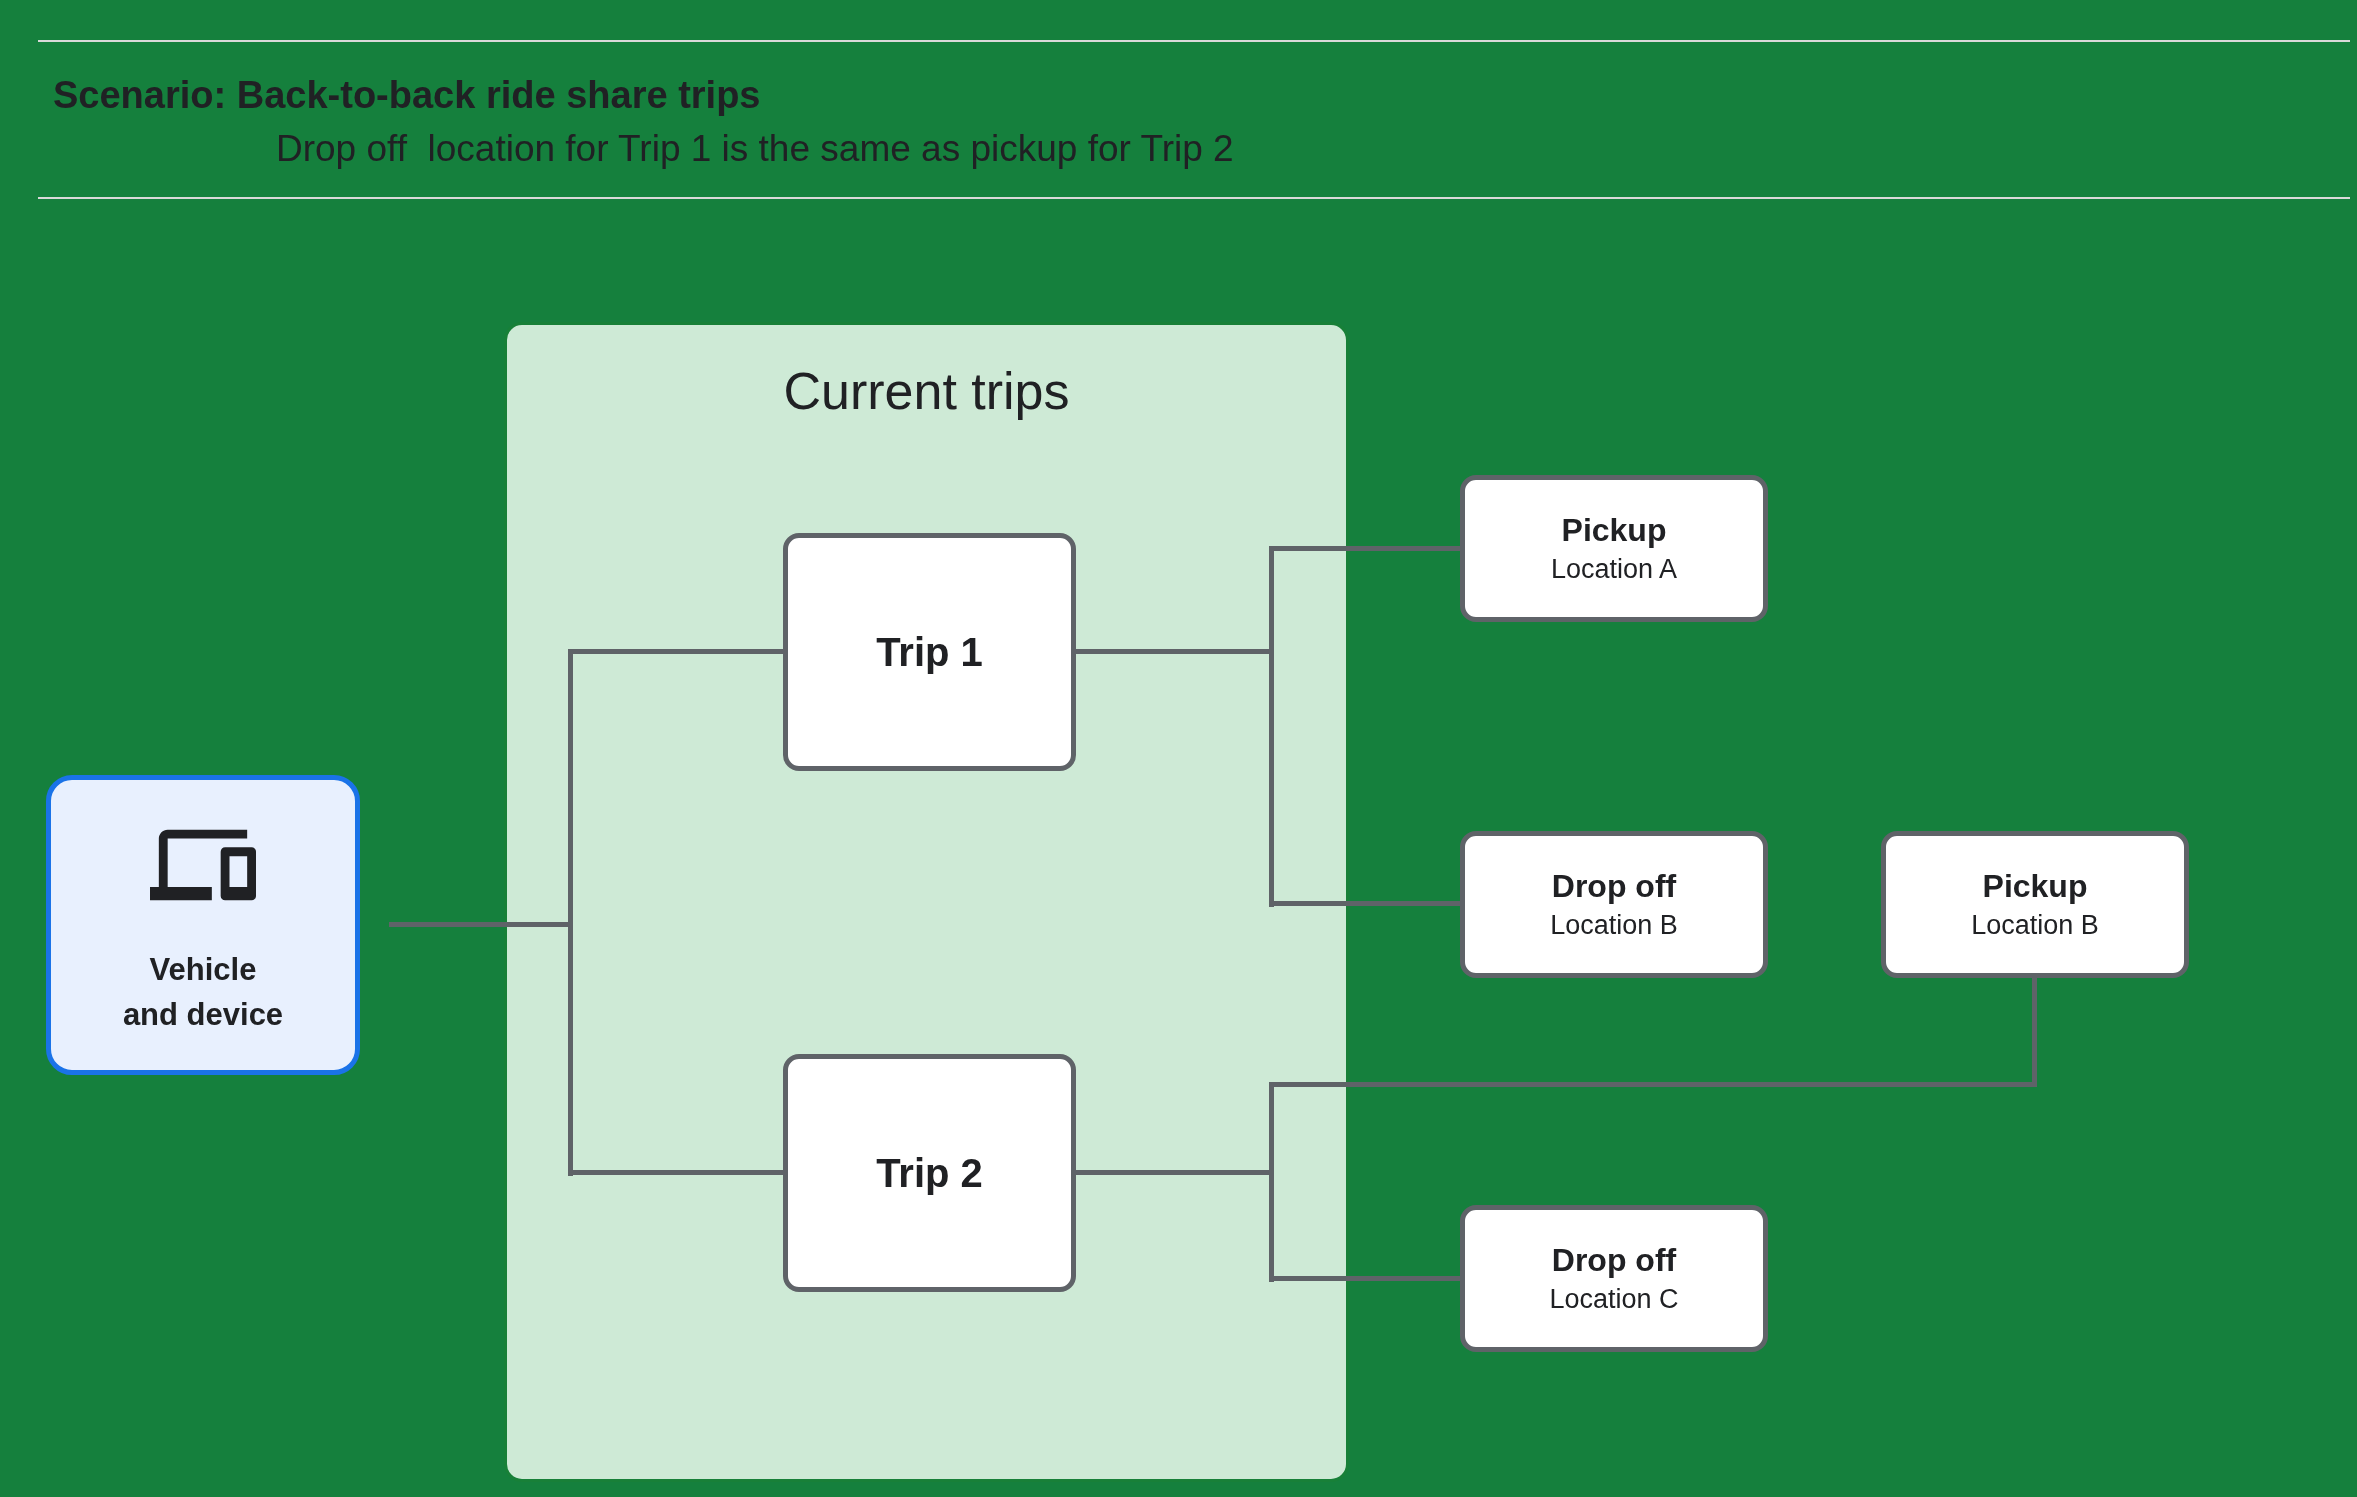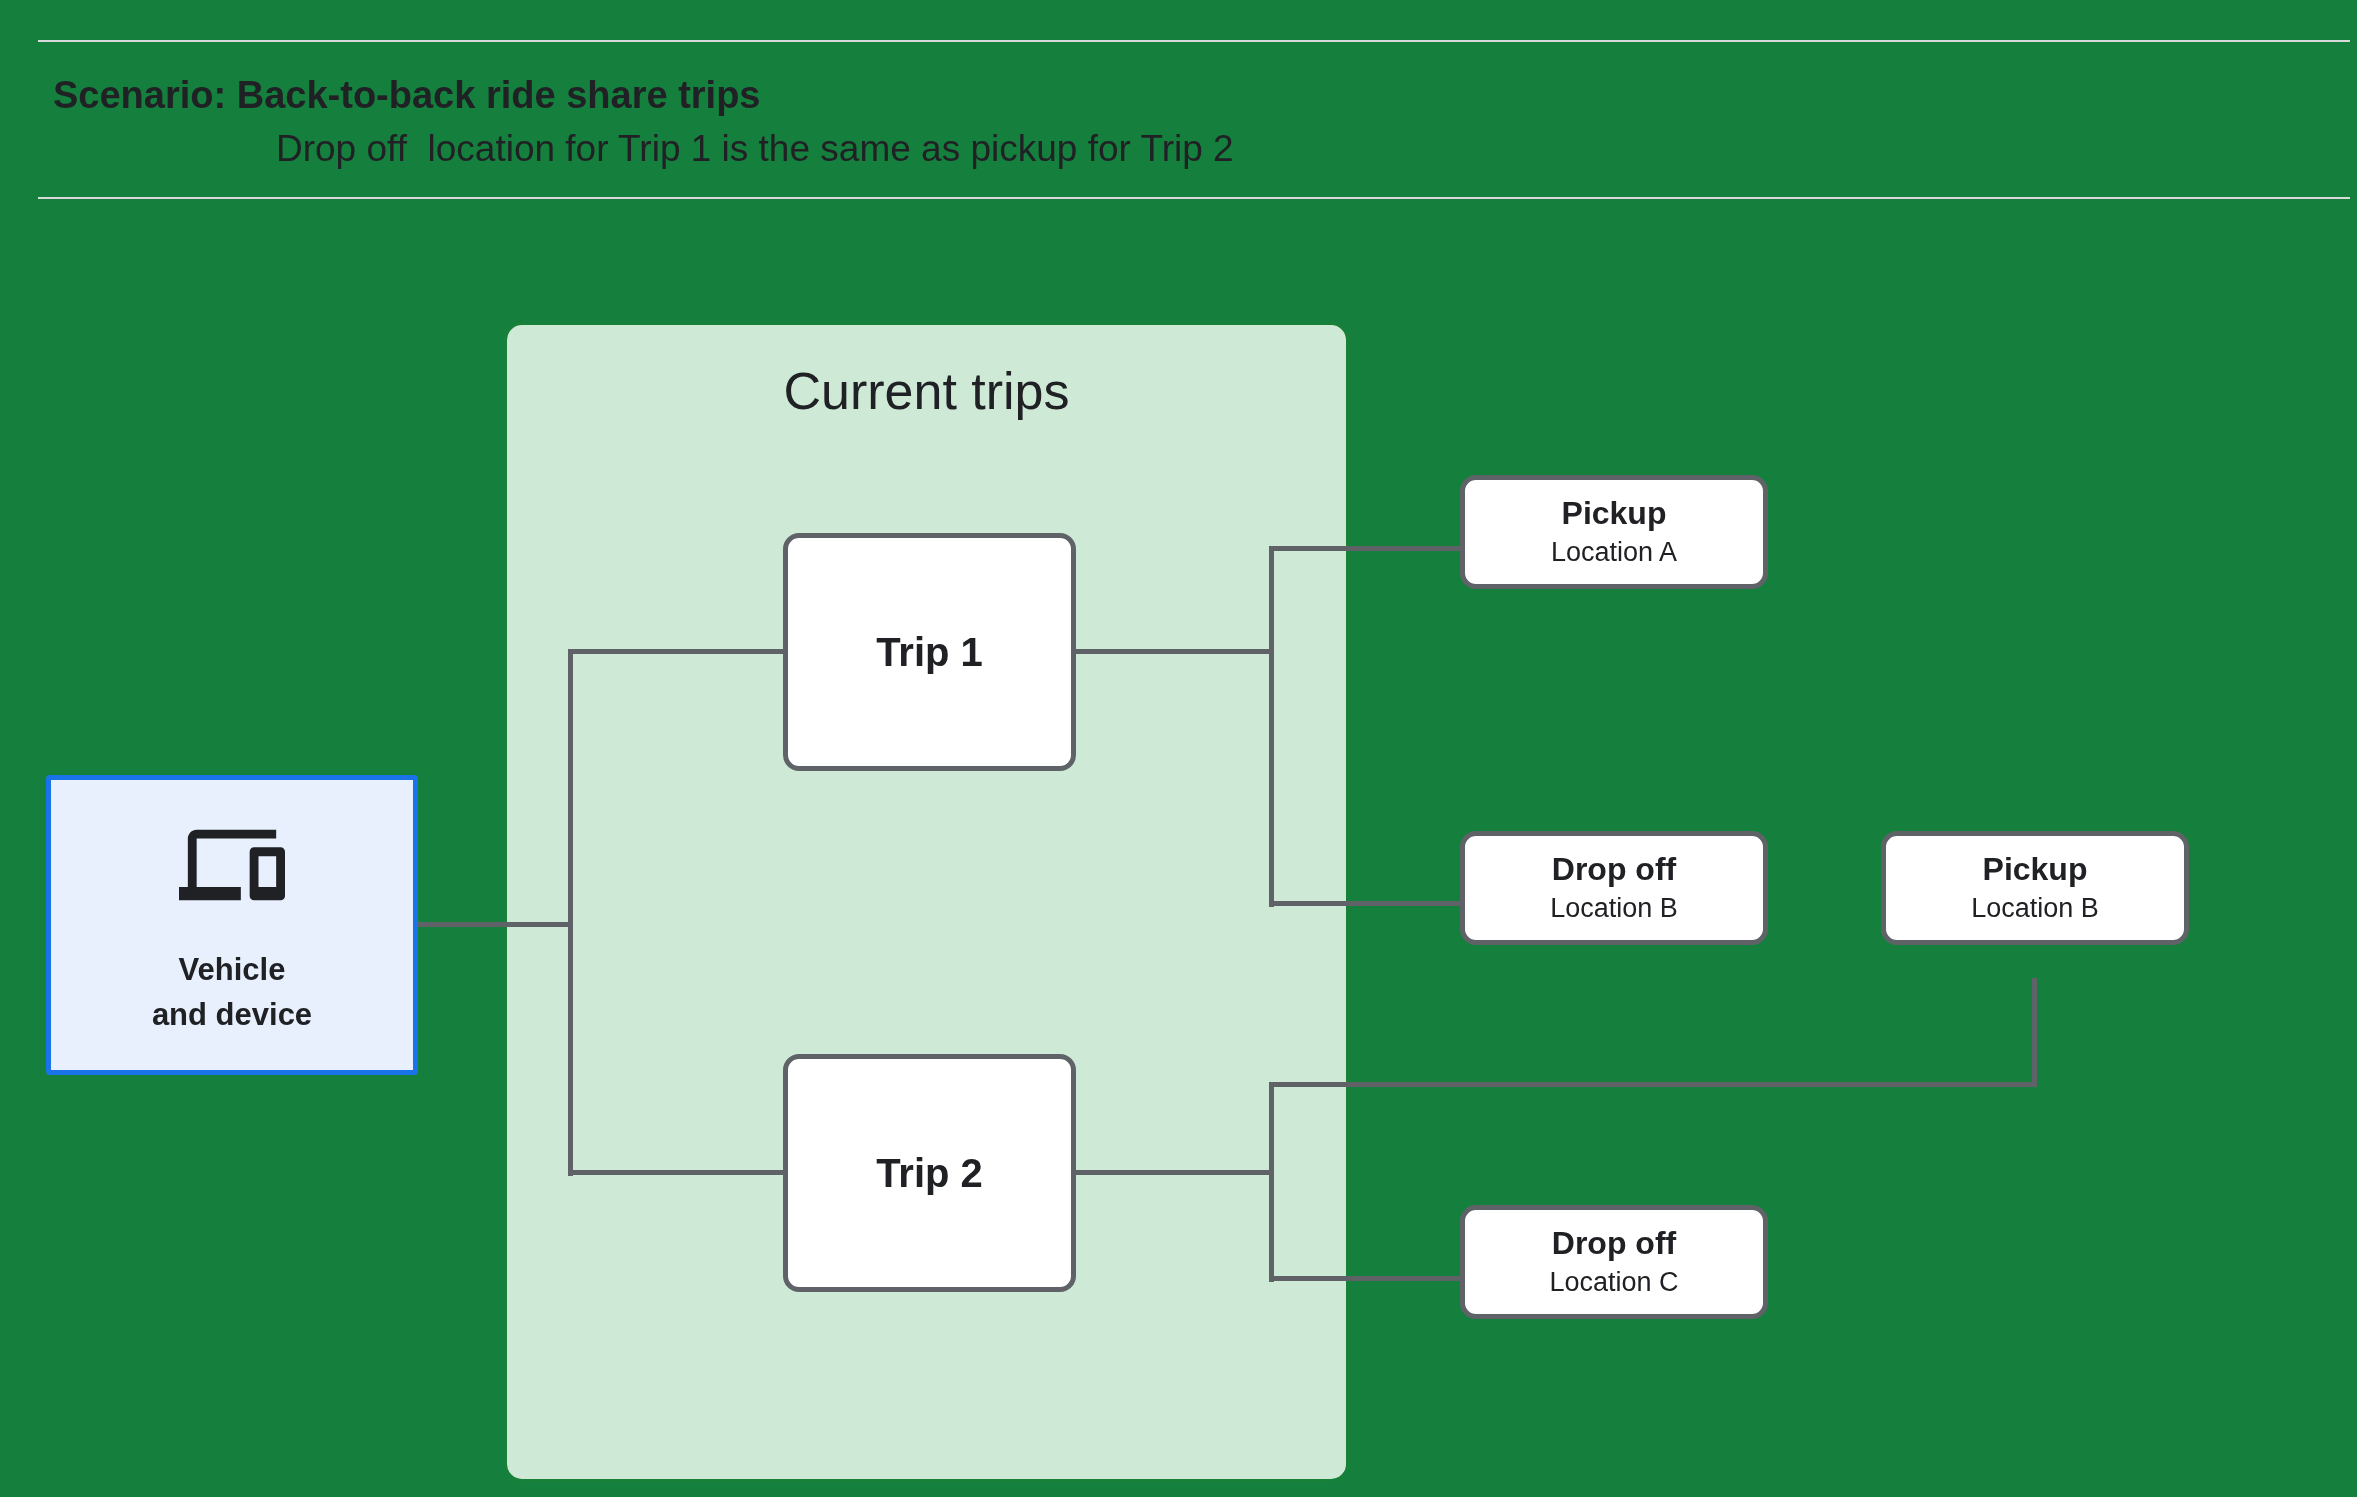--- a/index.html
+++ b/index.html
@@ -30,30 +30,30 @@
   .panel-yellow{left:1390px;top:322px;width:882px;height:1160px;background:var(--yellow-fill);border:3px solid var(--yellow-border);}
   .panel-title{margin-top:36px;text-align:center;font-size:52px;font-weight:400;}
 
   .conn{position:absolute;background:var(--connector);z-index:2;}
 
   .node{position:absolute;z-index:3;background:#fff;border:5px solid var(--node-border);border-radius:16px;
     box-sizing:border-box;display:flex;flex-direction:column;align-items:center;justify-content:center;}
   .trip{left:783px;width:293px;height:238px;font-size:40px;font-weight:700;}
   .trip1{top:533px;}
   .trip2{top:1054px;}
-  .wp{width:308px;height:114px;gap:7px;}
+  .wp{width:308px;height:147px;gap:7px;}
   .wp .wp-type{font-size:32px;font-weight:700;line-height:1.1;}
   .wp .wp-loc{font-size:27px;font-weight:400;line-height:1.1;}
   .wp-a{left:1460px;top:475px;}
   .wp-b-drop{left:1460px;top:831px;}
   .wp-b-pick{left:1881px;top:831px;}
   .wp-c-drop{left:1460px;top:1205px;}
 
-  .vehicle{left:46px;top:775px;width:372px;height:300px;background:var(--vehicle-fill);
-    border:5px solid var(--vehicle-border);border-radius:4px;gap:30px;}
+  .vehicle{left:46px;top:775px;width:314px;height:300px;background:var(--vehicle-fill);
+    border:5px solid var(--vehicle-border);border-radius:26px;gap:30px;}
   .vehicle .v-label{font-size:31px;font-weight:700;text-align:center;line-height:1.45;white-space:pre-line;}
   .vehicle svg{display:block;}
 </style>
 </head>
 <body>
 
 <div class="stage">
 
   <div class="divider d1"></div>
 

